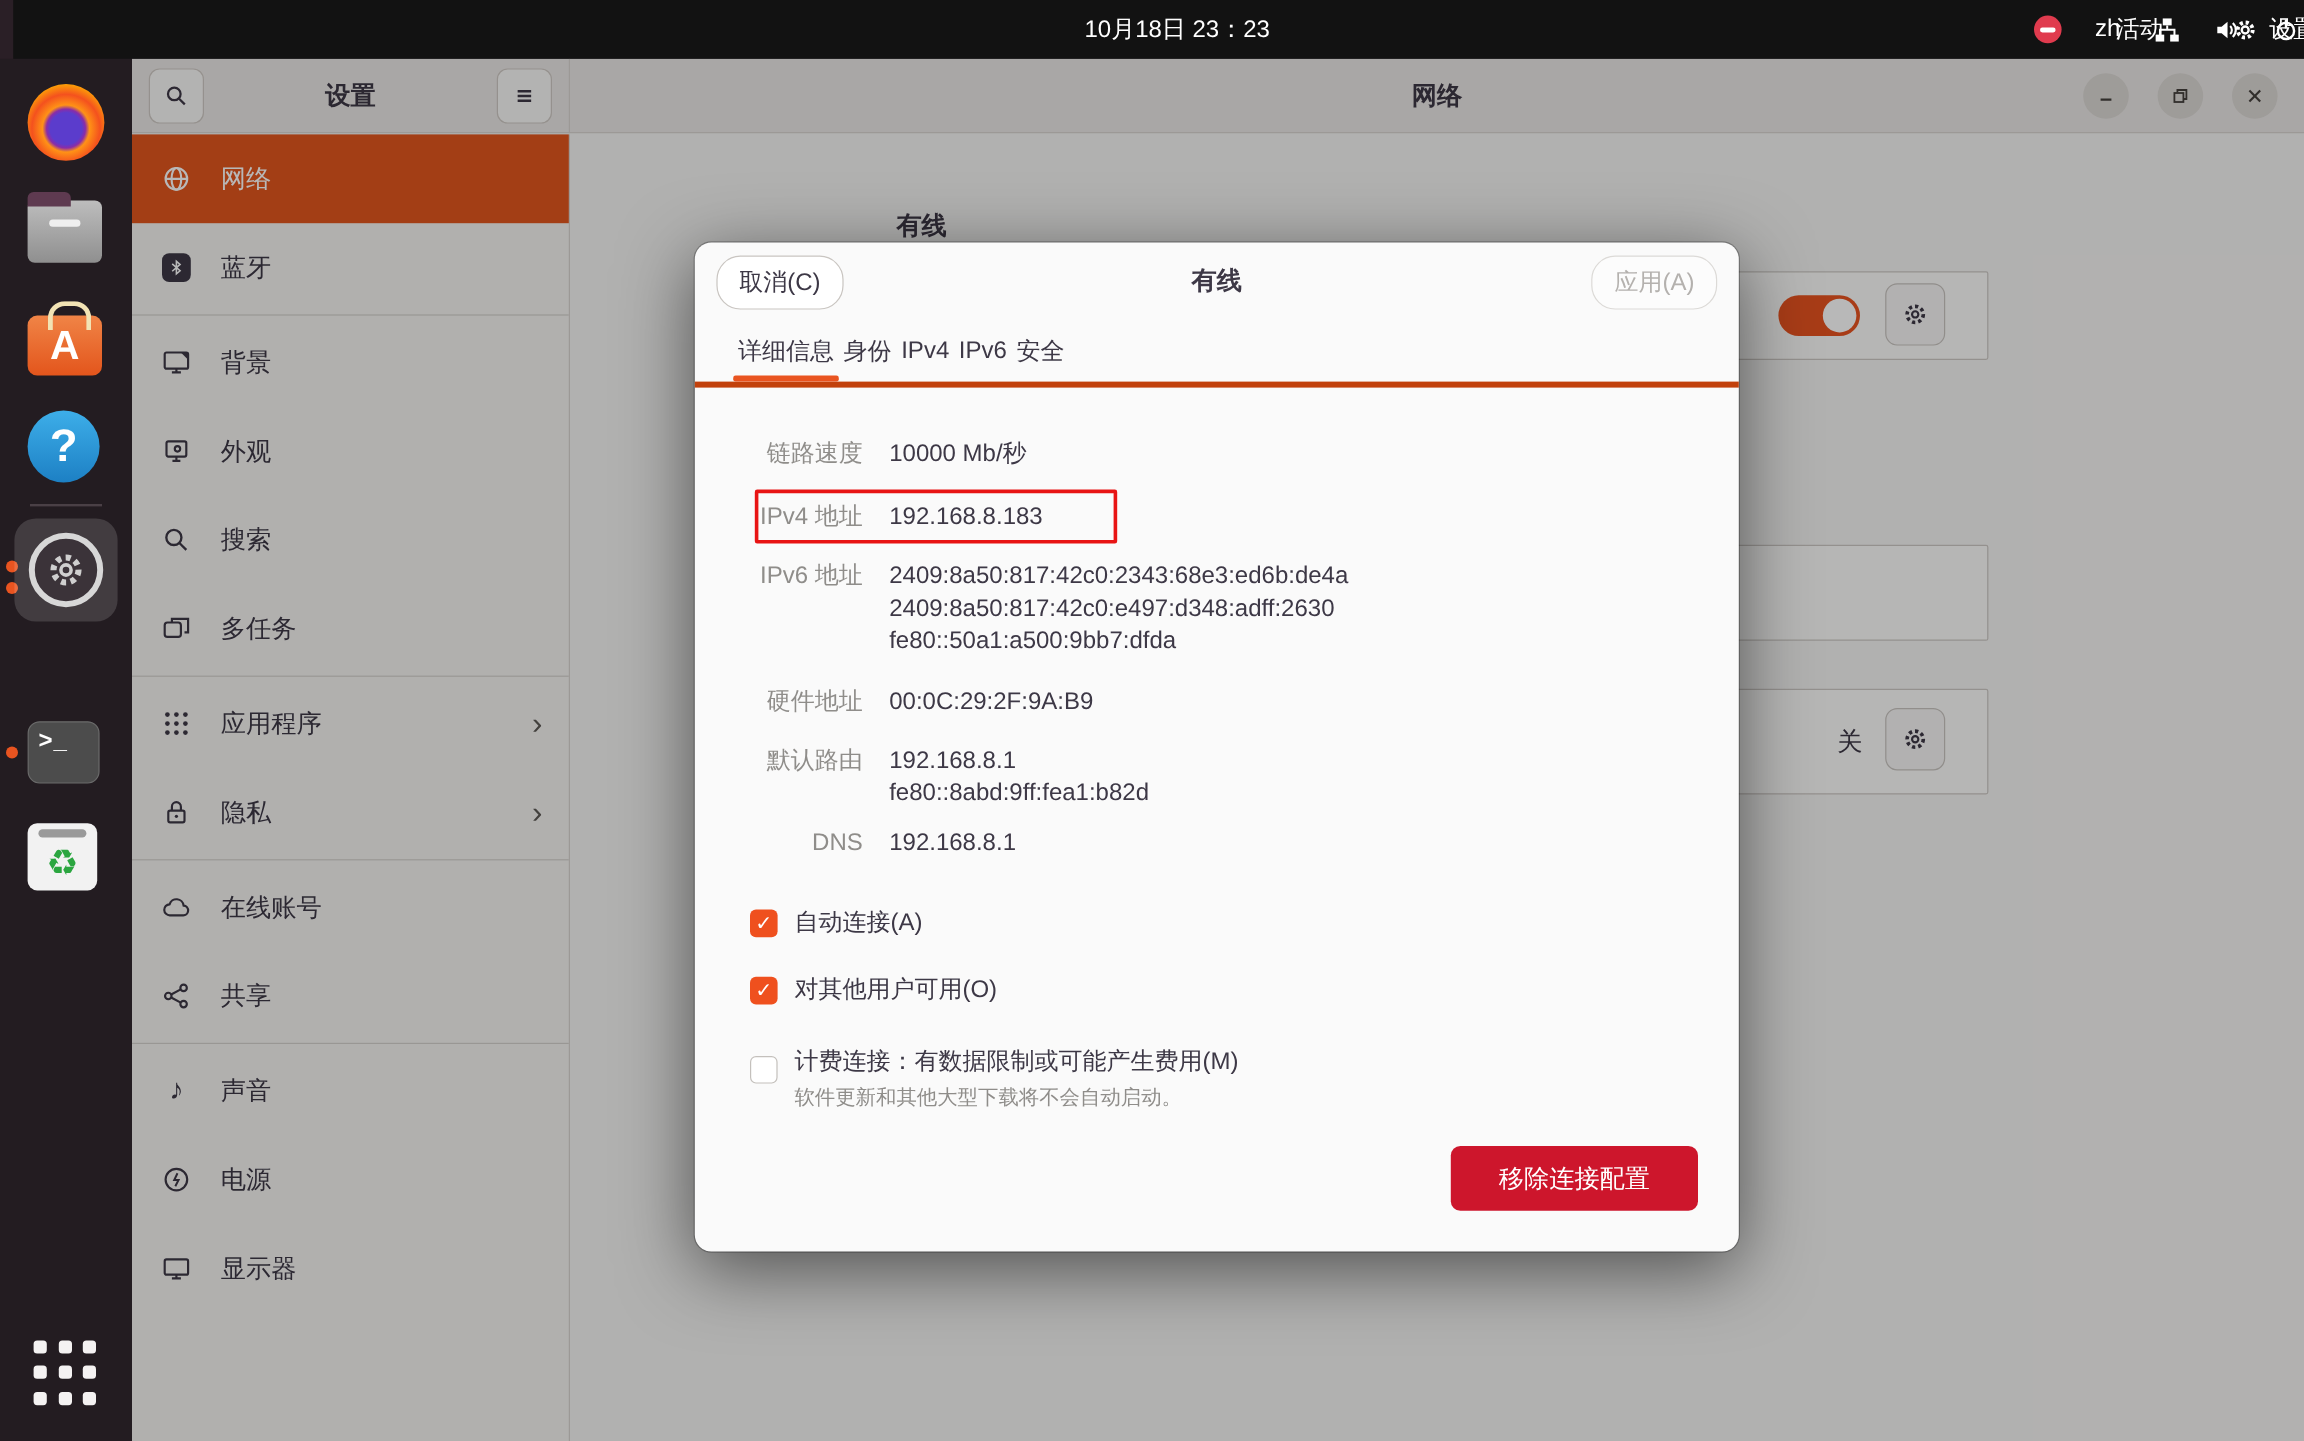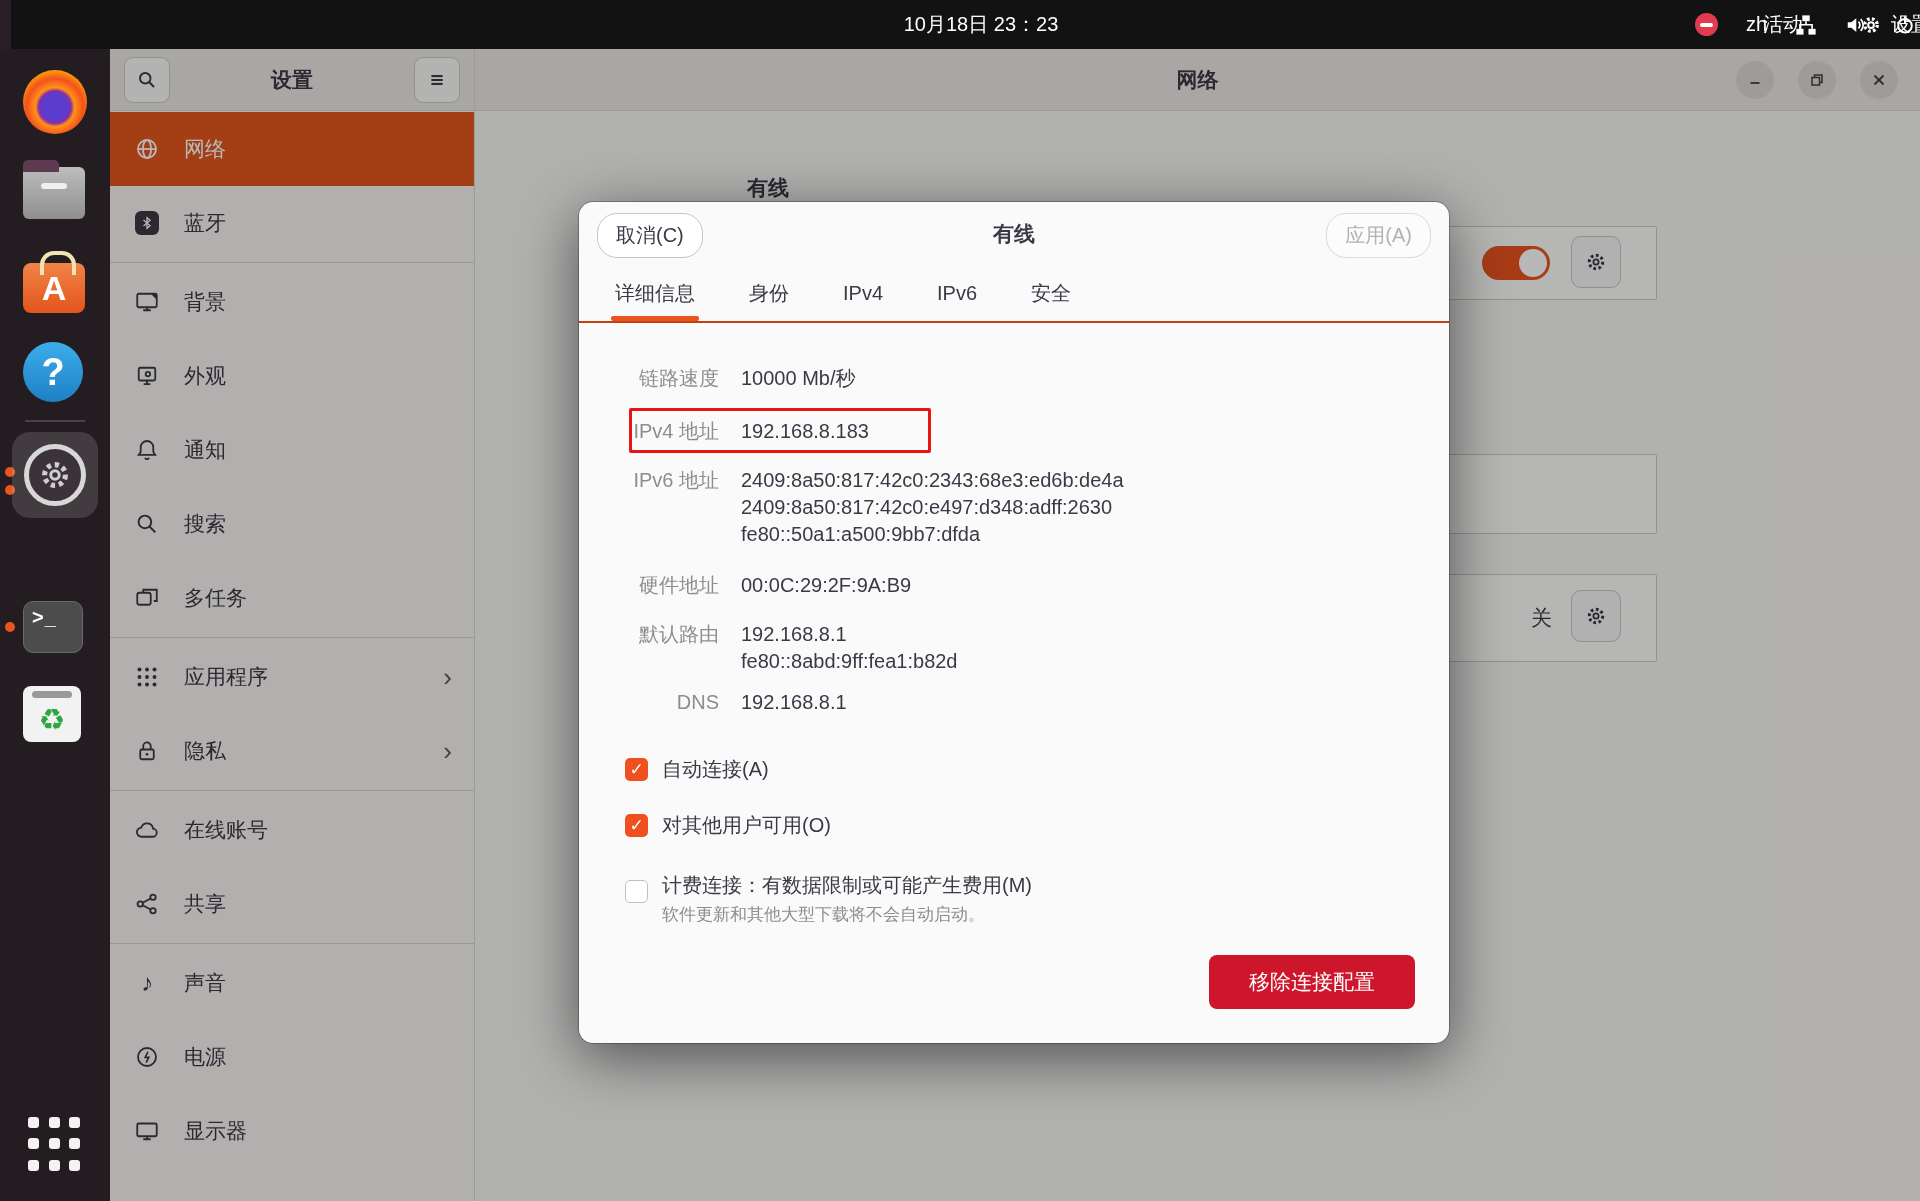--- a/index.html
+++ b/index.html
@@ -89,22 +89,22 @@
   
   .dialog { position:absolute; left:579px; top:202px; width:870px; height:841px; background:#fafafa; border-radius:14px;
       box-shadow:0 14px 60px rgba(0,0,0,0.55), 0 0 0 1px rgba(0,0,0,0.25); z-index:15; }
   .dlg-header { position:absolute; left:0; top:0; width:100%; height:64px; }
   .dlg-title { position:absolute; left:0; right:0; top:0; height:64px; display:flex; align-items:center; justify-content:center;
       font-size:21px; font-weight:bold; color:#3d3846; }
   .btn { position:absolute; top:11px; height:45px; border-radius:20px; font-size:20px; padding:0 18px;
       display:flex; align-items:center; justify-content:center;text-align:right; }
   .btn-cancel { left:18px; background:#ffffff; border:1px solid #c9c5c1; color:#3d3846; }
   .btn-apply { right:18px; background:#fcfcfc; border:1px solid #dcdad7; color:#b4b1ae; }
-  .tabs { position:absolute; left:0; top:64px; width:100%; height:57px; border-bottom:2px solid #c2410c;
-      display:flex; align-items:center; gap:46px; padding-left:32px; font-size:20px; color:#3d3846; }
+  .tabs { position:absolute; left:0; top:64px; width:100%; height:57px; border-bottom:5px solid #c2410c;
+      display:flex; align-items:center; padding-left:32px; font-size:20px; color:#3d3846; }
   .tab { position:relative; height:100%; display:flex; align-items:center; padding:0 4px; }
   .tab.active::after { content:""; position:absolute; left:0; right:0; bottom:0; height:5px; background:#e95420; border-radius:2px; }
   .dlg-body { position:absolute; left:0; top:121px; right:0; bottom:0; padding:42px 34px 0 36px; }
   .drow { display:flex; gap:22px; position:relative; margin-bottom:26px; }
   .dlabel { width:104px; text-align:right; color:#8f8d8a; font-size:20px; flex:none; line-height:27px; }
   .dvalue { color:#3d3846; font-size:20px; line-height:27px; }
   .hl-box { position:absolute; left:14px; top:-10px; width:302px; height:45px; border:3px solid #e81414; border-radius:2px; pointer-events:none; }
   .cb-row { display:flex; gap:14px; margin:0 0 30px 10px; align-items:flex-start; }
   .cb { width:23px; height:23px; border-radius:5px; flex:none; margin-top:2px; }
   .cb.checked { background:#ef501e; color:#fff; display:flex; align-items:center; justify-content:center; font-size:17px; font-weight:bold; }
@@ -283,29 +283,20 @@
             <rect x="2.5" y="2.5" width="11" height="8.5" rx="1"></rect>
             <circle cx="8.6" cy="6.7" r="1.5"></circle>
               <path d="M5 4.5h.01M5 6.7h.01M5 8.9h.01" stroke-width="1.6"></path>
             <path d="M8 11v2.2M5.8 13.4h4.4"></path>
           </svg>
         </span>
         <span>外观</span>
       </div>
       <div class="side-item">
         <span class="ic">
-          <svg width="24" height="24" viewBox="0 0 16 16" fill="none" stroke="currentColor" stroke-width="1.2">
-            <path d="M8 2a4.2 4.2 0 0 0-4.2 4.2v3.1L2.5 11.2h11L12.2 9.3V6.2A4.2 4.2 0 0 0 8 2z"></path>
-            <path d="M6.7 13.2a1.4 1.4 0 0 0 2.6 0"></path>
-          </svg>
-        </span>
-        <span>通知</span>
-      </div>
-      <div class="side-item">
-        <span class="ic">
           <svg width="24" height="24" viewBox="0 0 16 16" fill="none" stroke="currentColor" stroke-width="1.3">
             <circle cx="6.6" cy="6.6" r="4.2"></circle>
               <line x1="9.8" y1="9.8" x2="13.5" y2="13.5"></line>
           </svg>
         </span>
         <span>搜索</span>
       </div>
       <div class="side-item">
         <span class="ic">
           <svg width="24" height="24" viewBox="0 0 16 16" fill="none" stroke="currentColor" stroke-width="1.2">

